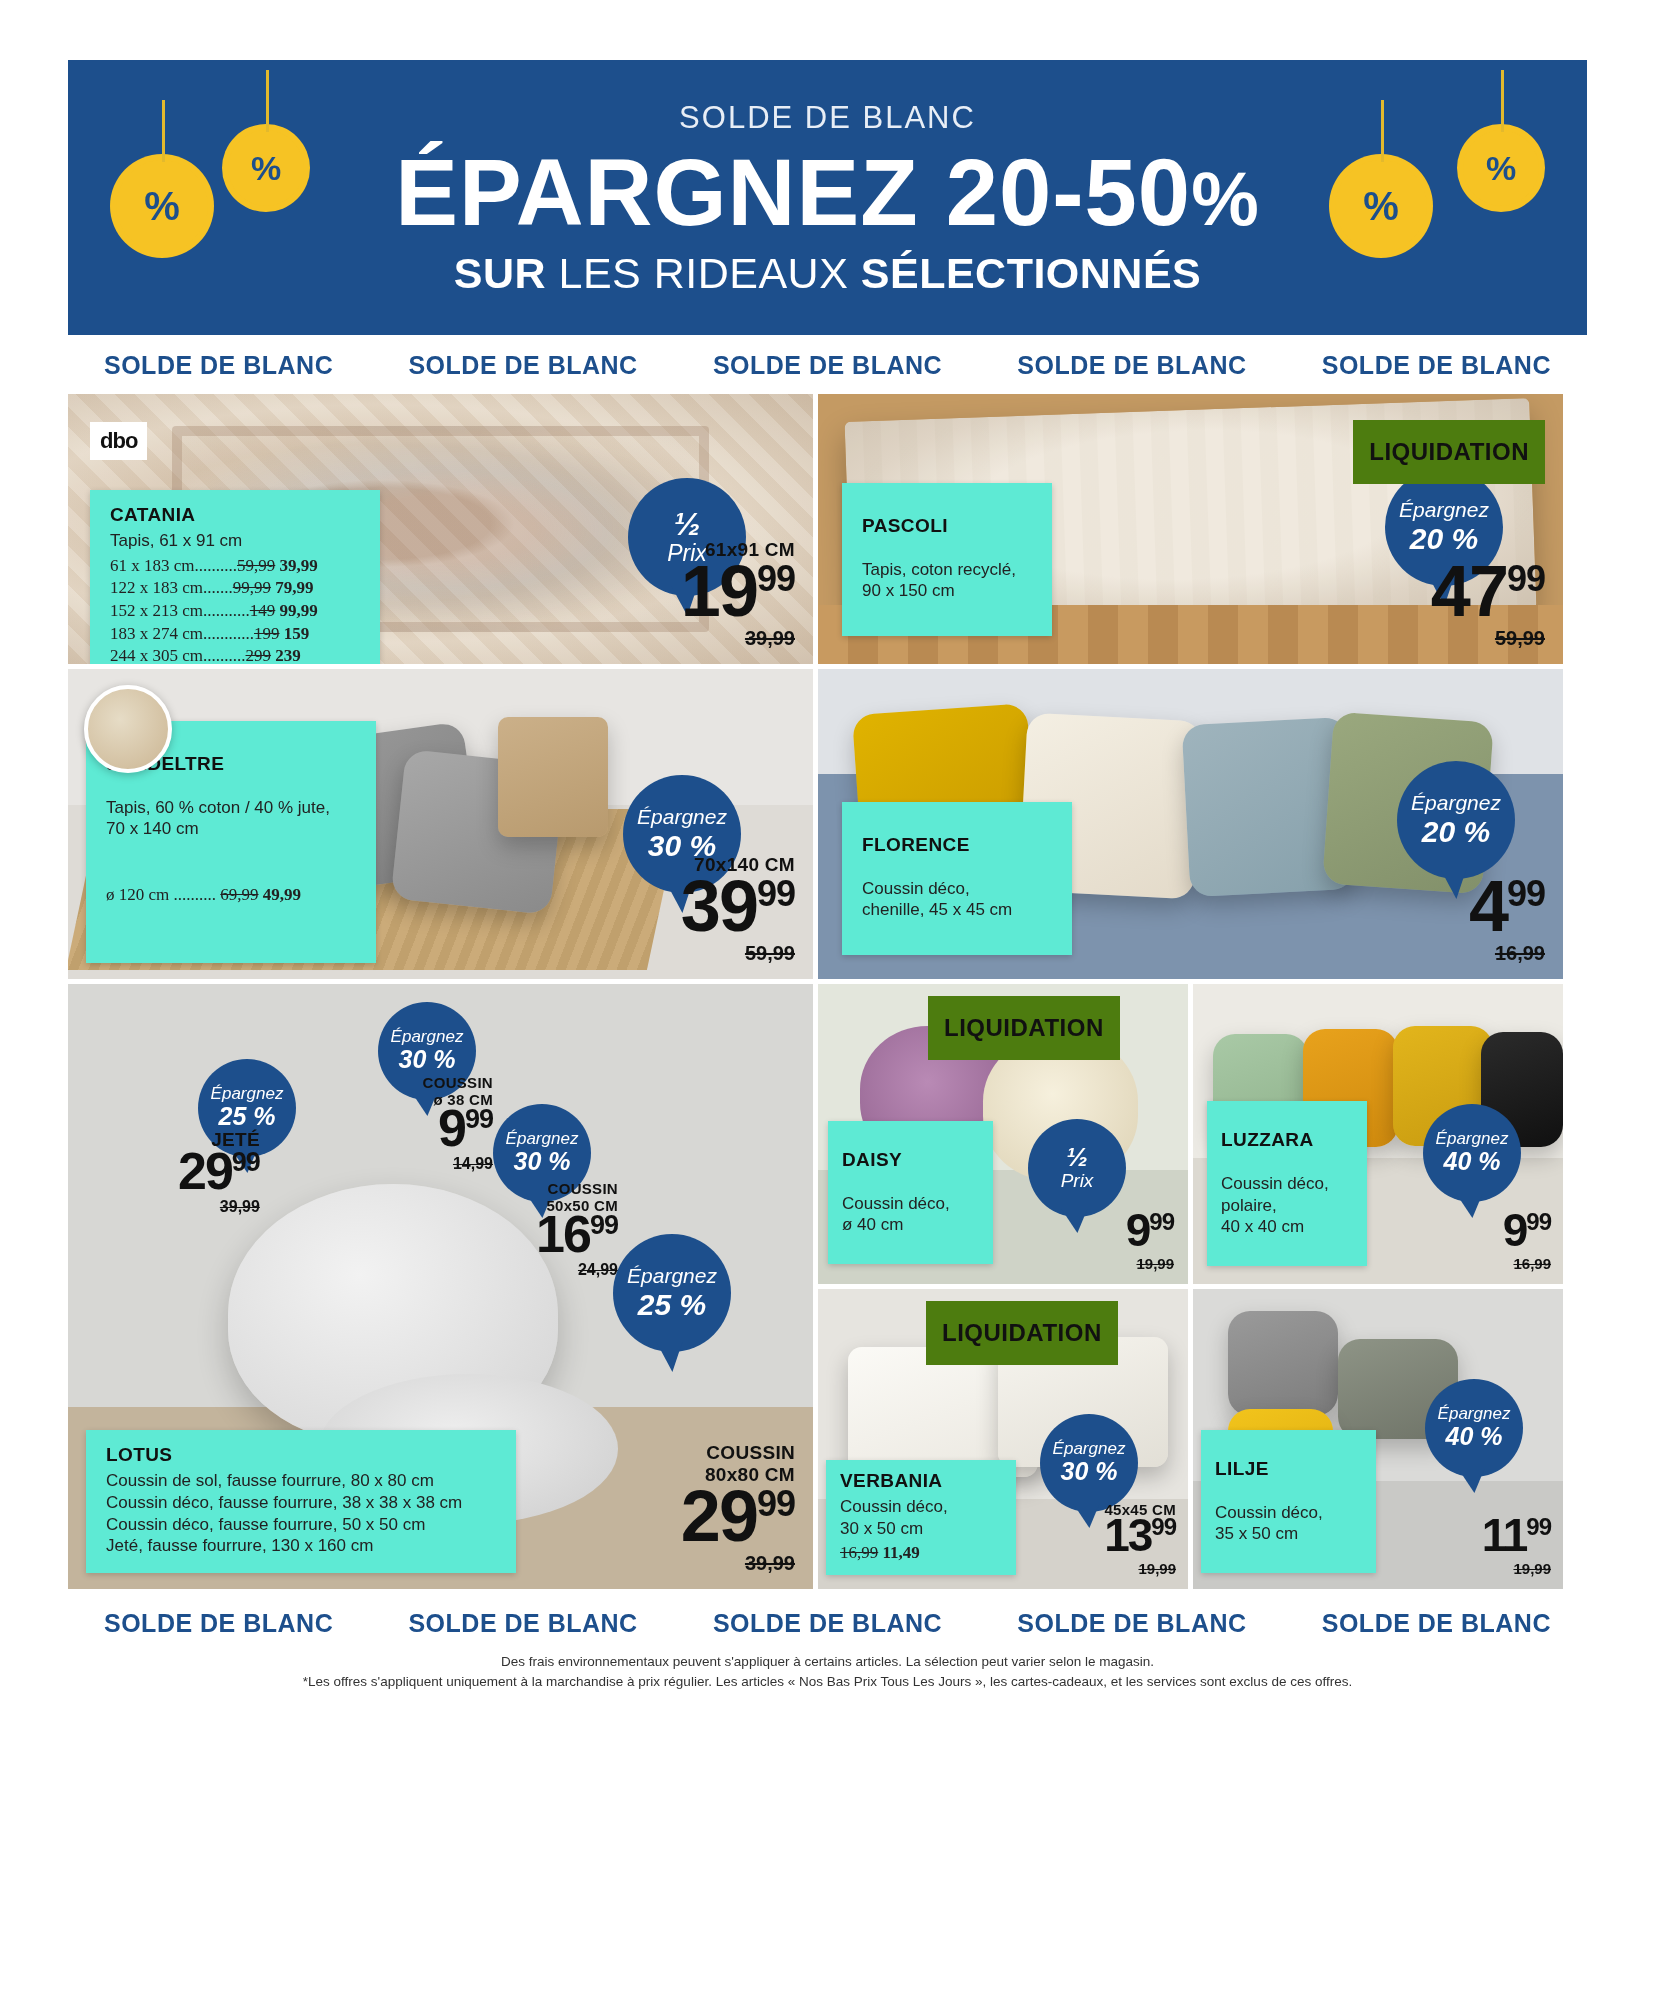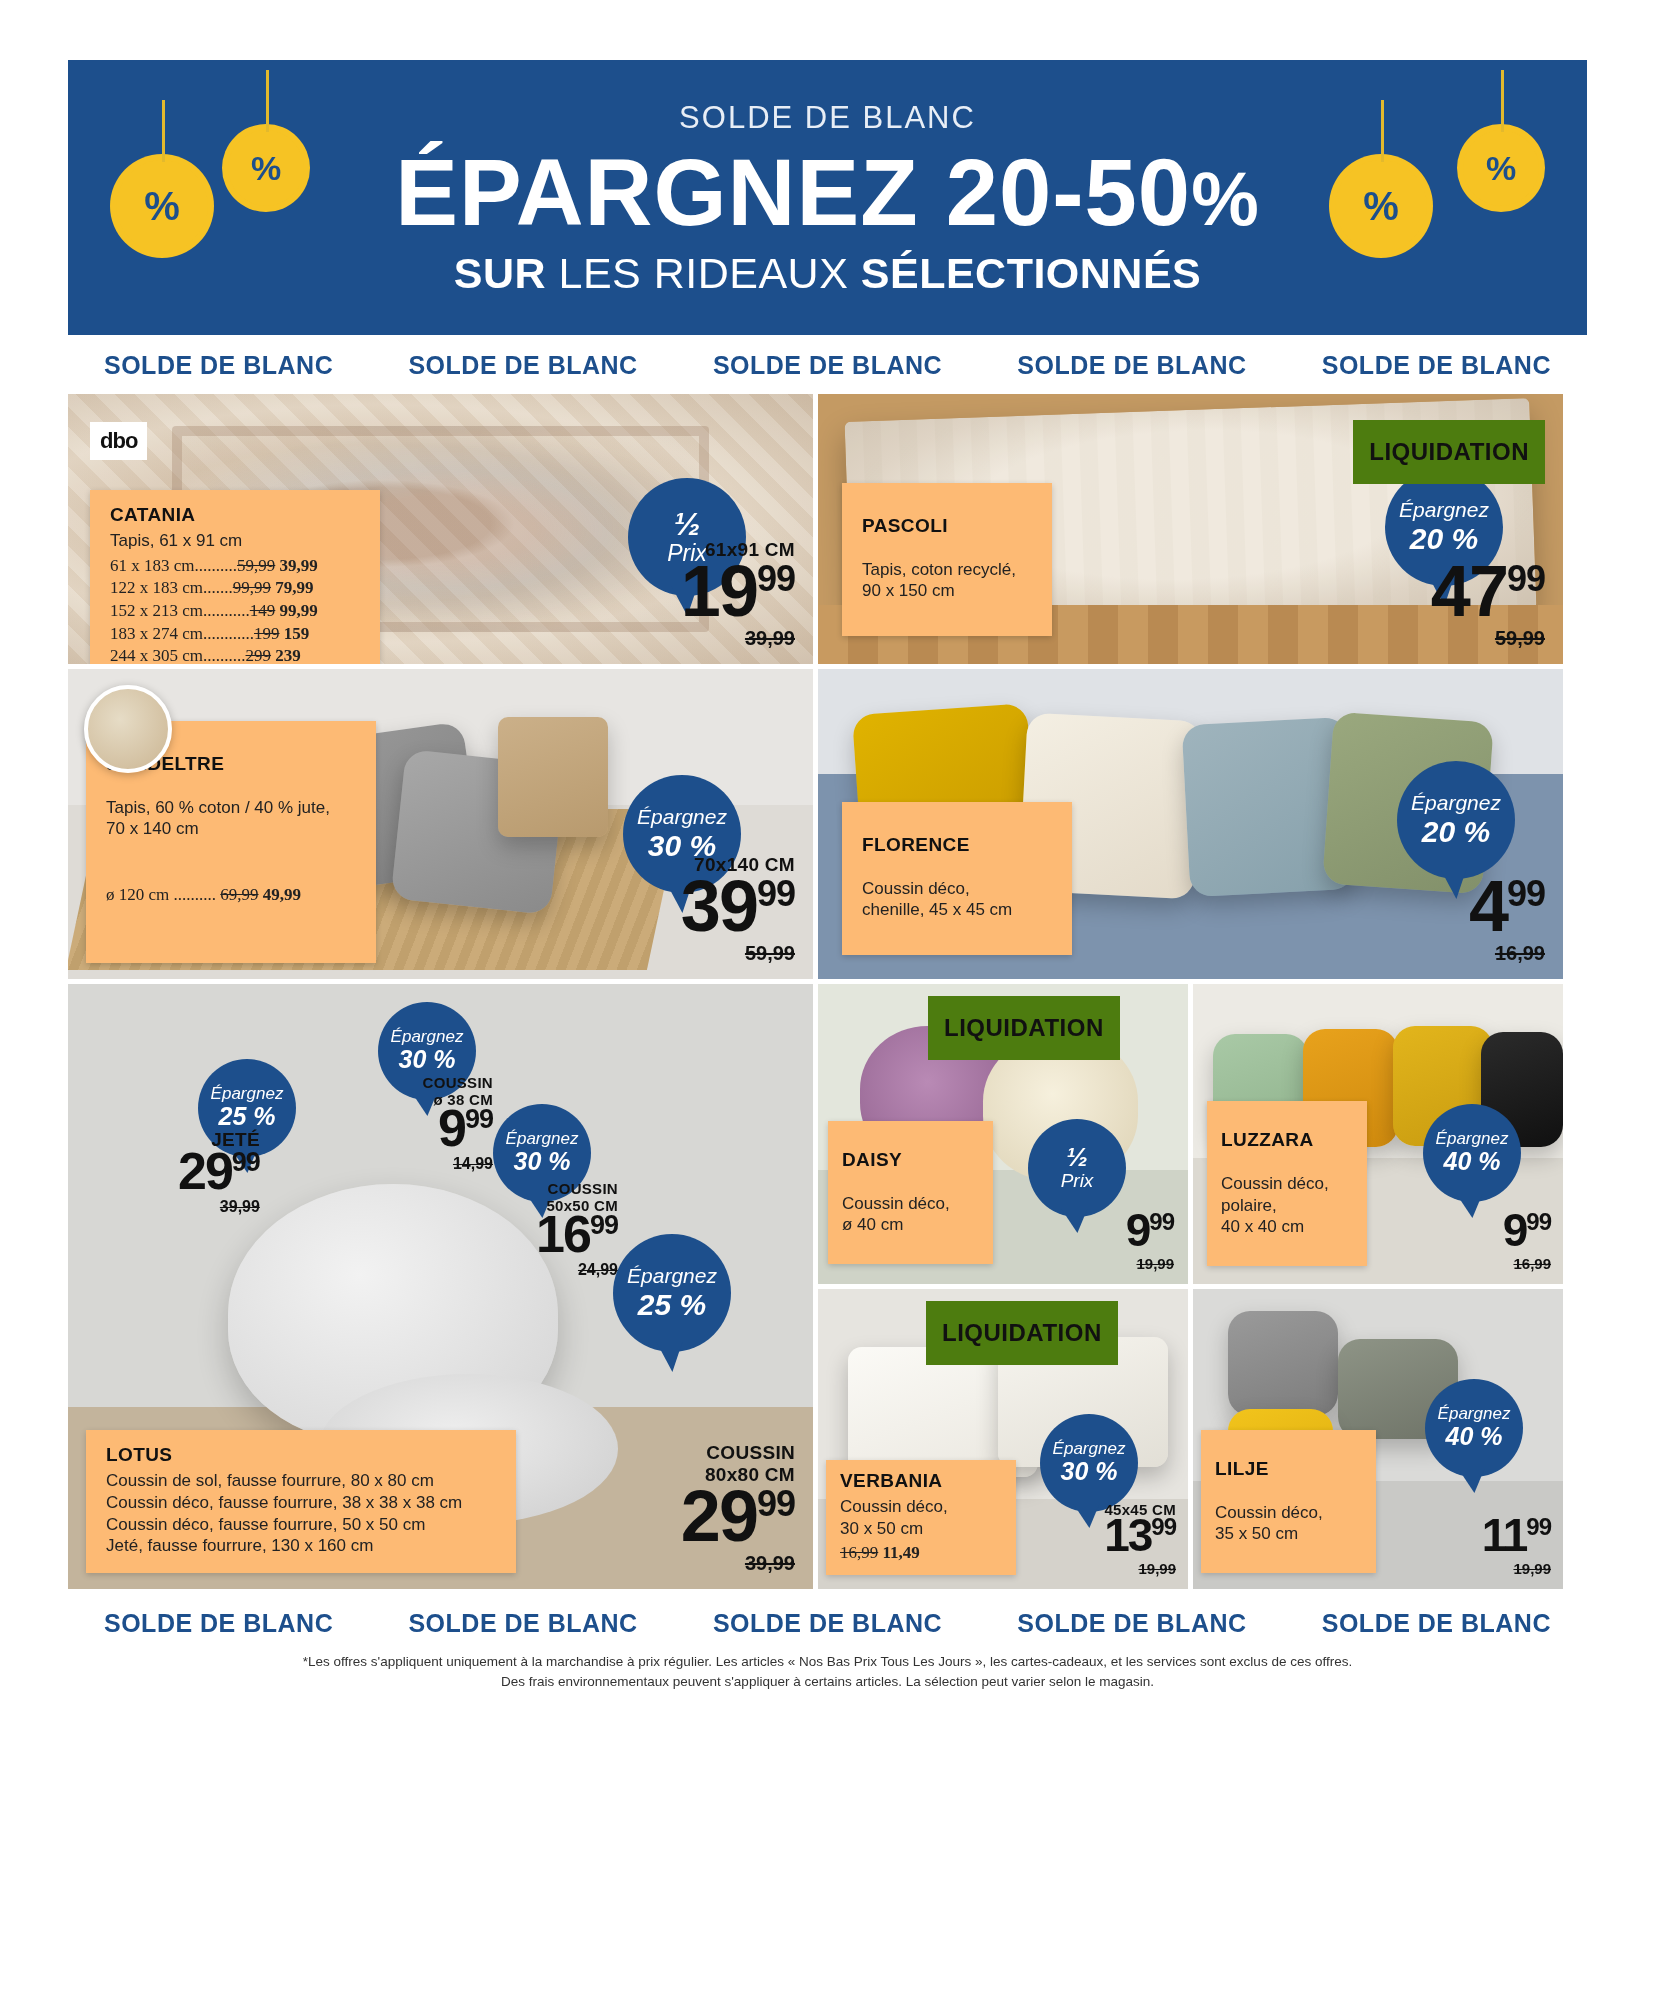--- a/index.html
+++ b/index.html
@@ -151,21 +151,21 @@
   .scene-luzzara { background: linear-gradient(180deg,#eceae4 0 58%, #dcd9d1 58% 100%); }
   .scene-verbania { background: linear-gradient(180deg,#e6e4df 0 70%, #d5d2cb 70% 100%); }
   .scene-lilje { background: linear-gradient(180deg,#dadad8 0 64%, #c9c9c6 64% 100%); }
 
   
   .pillow { position: absolute; border-radius: 22px; box-shadow: 0 10px 22px rgba(0,0,0,.22); }
 
   
   .info {
     position: absolute;
-    background: #fdba74;
+    background: #5eead4;
     padding: 14px 20px 16px 20px;
     box-shadow: 0 2px 6px rgba(0,0,0,.18);
     z-index: 6;
   }
   .info .name {
     font-weight: 700;
     font-size: 19px;
     letter-spacing: .4px;
     color: #111;
     margin-bottom: 4px;
@@ -562,16 +562,16 @@
 
   <div class="strip bottom">
     <span>SOLDE DE BLANC</span>
     <span>SOLDE DE BLANC</span>
     <span>SOLDE DE BLANC</span>
     <span>SOLDE DE BLANC</span>
     <span>SOLDE DE BLANC</span>
   </div>
 
   <div class="footer">
+    <div>Des frais environnementaux peuvent s'appliquer à certains articles. La sélection peut varier selon le magasin.</div>
     <div>*Les offres s'appliquent uniquement à la marchandise à prix régulier. Les articles « Nos Bas Prix Tous Les Jours », les cartes-cadeaux, et les services sont exclus de ces offres.</div>
-    <div>Des frais environnementaux peuvent s'appliquer à certains articles. La sélection peut varier selon le magasin.</div>
   </div>
 </div>
 
 </body></html>

